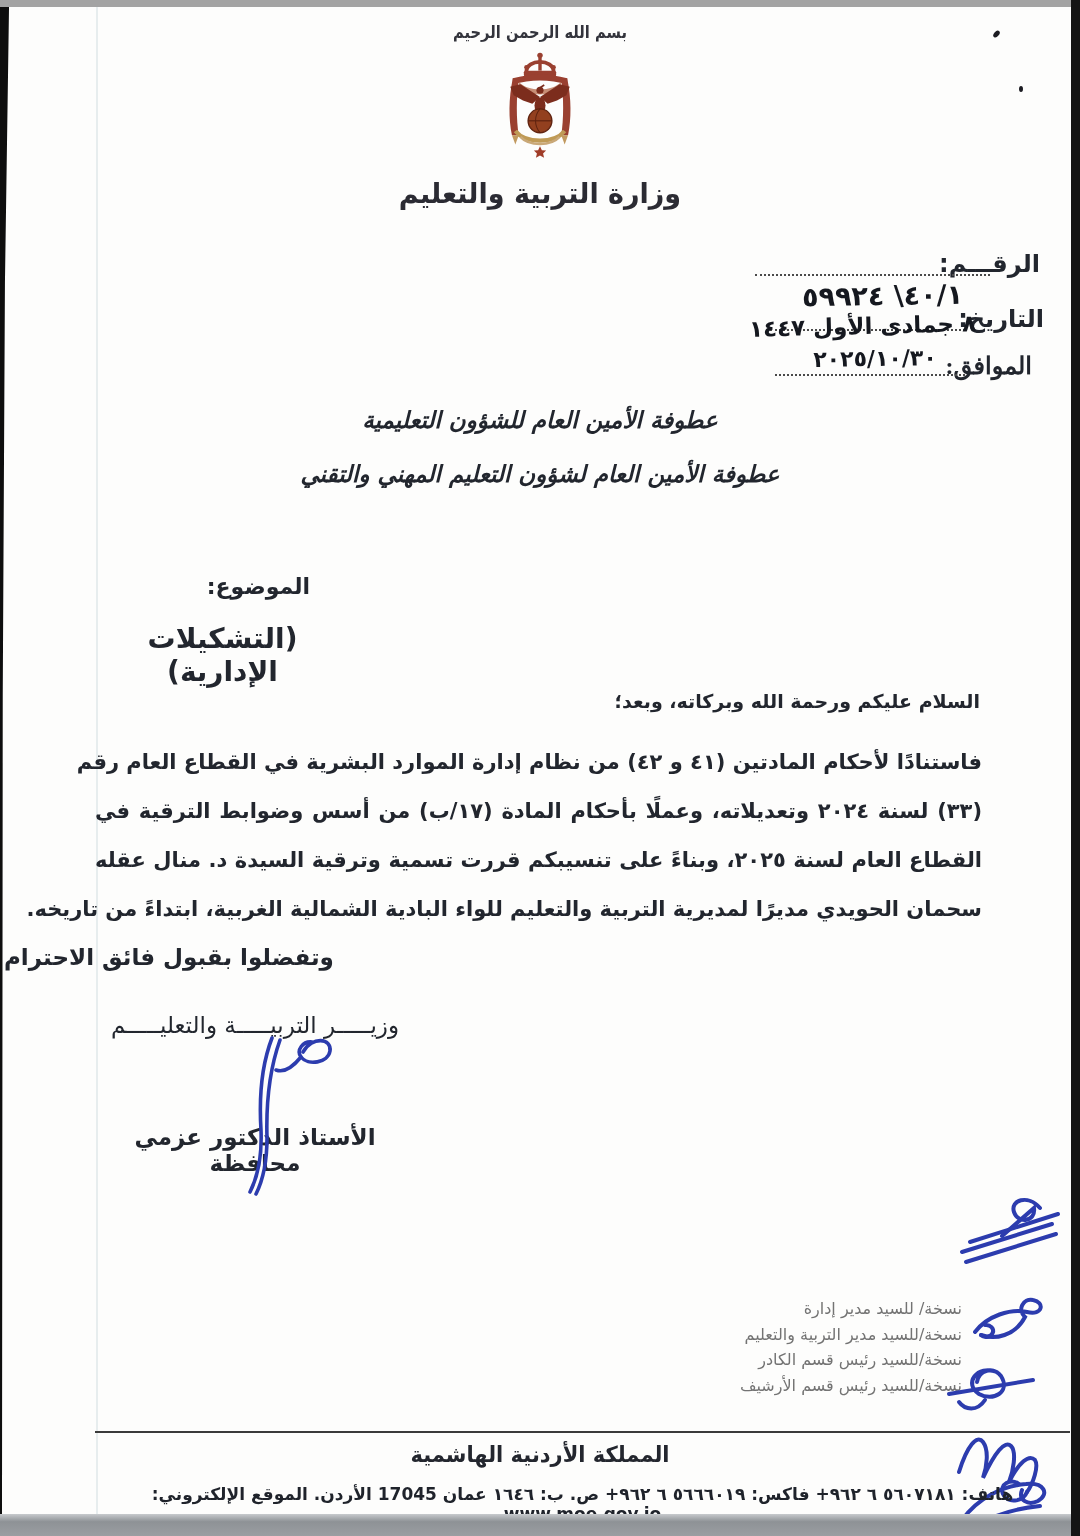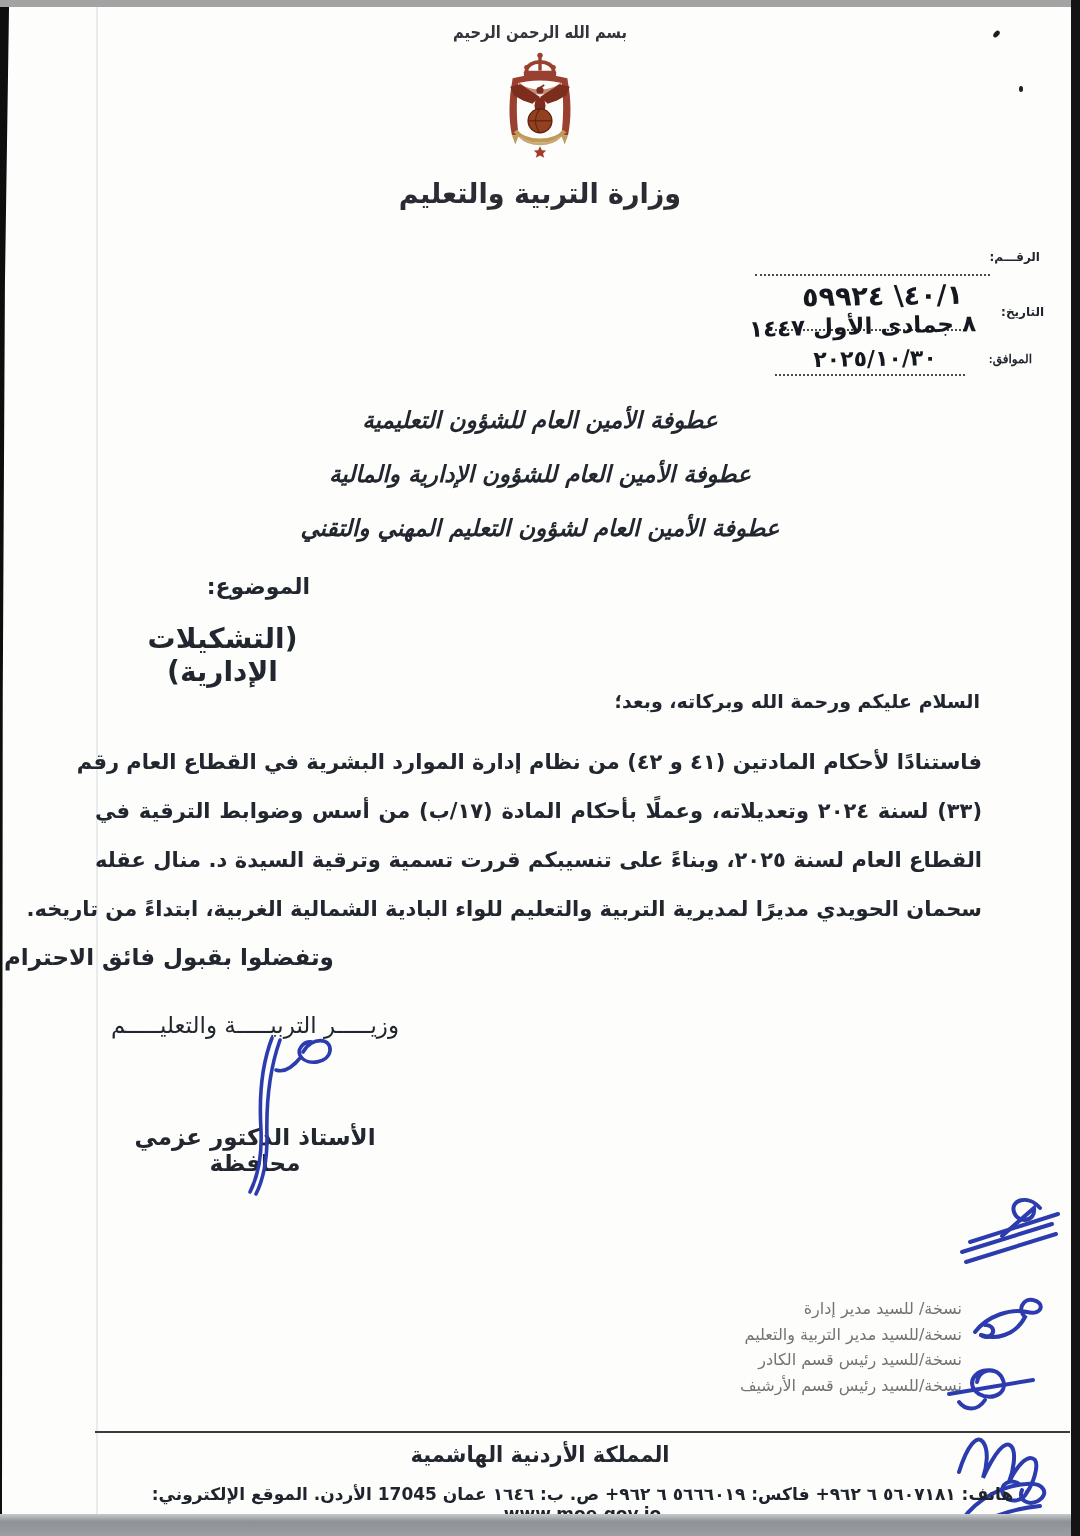--- a/index.html
+++ b/index.html
@@ -18,21 +18,21 @@
     clip-path:polygon(0 0,82% 0,45% 18%,25% 45%,18% 100%,0 100%);}
   .scan-line{left:96px;top:7px;width:2px;height:1507px;background:#e7edee;}
   .ink-dot{background:#1c1c22;border-radius:50%;}
   
   .bismillah{left:400px;top:24px;width:280px;text-align:center;
     font-size:14px;font-weight:bold;color:#33343c;transform:scale(1.05,1.2);letter-spacing:-1px;}
   .crest{left:475px;top:46px;width:130px;height:136px;}
   .ministry{left:0;top:178px;width:1080px;text-align:center;
     font-size:27px;font-weight:bold;color:#2b2b33;transform:scaleY(1.04);}
   
-  .ref-label{font-size:12px;font-weight:bold;text-align:right;}
+  .ref-label{font-size:24px;font-weight:bold;text-align:right;}
   .dotline{border-bottom:2.6px dotted #4a4a4a;height:0;}
   .ref-value{font-weight:bold;color:#15181f;text-align:center;}
   .ltrnum{direction:ltr;unicode-bidi:bidi-override;display:inline-block;}
   
   .addressees{left:0;top:400px;width:1080px;text-align:center;font-style:italic;}
   .addressee{font-size:23px;font-weight:bold;height:40px;line-height:40px;margin-bottom:14px;}
   .subject-label{left:190px;top:574px;width:120px;font-size:22px;font-weight:bold;text-align:right;}
   .subject-value{left:105px;top:622px;width:235px;font-size:28px;font-weight:bold;text-align:center;}
   .salutation{right:100px;top:690px;font-size:19px;font-weight:bold;text-align:right;}
   .body-block{left:95px;top:738px;width:887px;}
@@ -106,21 +106,20 @@
   <div class="abs ref-label" style="right:36px;top:305px;">التاريخ:</div>
   <div class="abs dotline" style="left:770px;top:329px;width:195px;"></div>
   <div class="abs ref-value" style="left:745px;top:313px;width:235px;font-size:23px;transform:rotate(-1.5deg);">٨ جمادى الأول ١٤٤٧</div>
 
   <div class="abs ref-label" style="right:48px;top:352px;font-family:Liberation Serif, serif;">الموافق:</div>
   <div class="abs dotline" style="left:775px;top:374px;width:190px;"></div>
   <div class="abs ref-value ltrnum" style="left:780px;top:346px;width:190px;font-size:22px;letter-spacing:3px;transform:rotate(-1deg);">٢٠٢٥/١٠/٣٠</div>
 
   <div class="abs addressees">
     <div class="addressee">عطوفة الأمين العام للشؤون التعليمية</div>
-    <div class="addressee">عطوفة الأمين العام للشؤون الإدارية والمالية</div>
     <div class="addressee">عطوفة الأمين العام لشؤون التعليم المهني والتقني</div>
   </div>
 
   <div class="abs subject-label">الموضوع:</div>
   <div class="abs subject-value">(التشكيلات الإدارية)</div>
 
   <div class="abs salutation">السلام عليكم ورحمة الله وبركاته، وبعد؛</div>
   <div class="abs body-block">
     <div class="body-line">فاستنادًا لأحكام المادتين (٤١ و ٤٢) من نظام إدارة الموارد البشرية في القطاع العام رقم</div>
     <div class="body-line">(٣٣) لسنة ٢٠٢٤ وتعديلاته، وعملًا بأحكام المادة (١٧/ب) من أسس وضوابط الترقية في</div>

